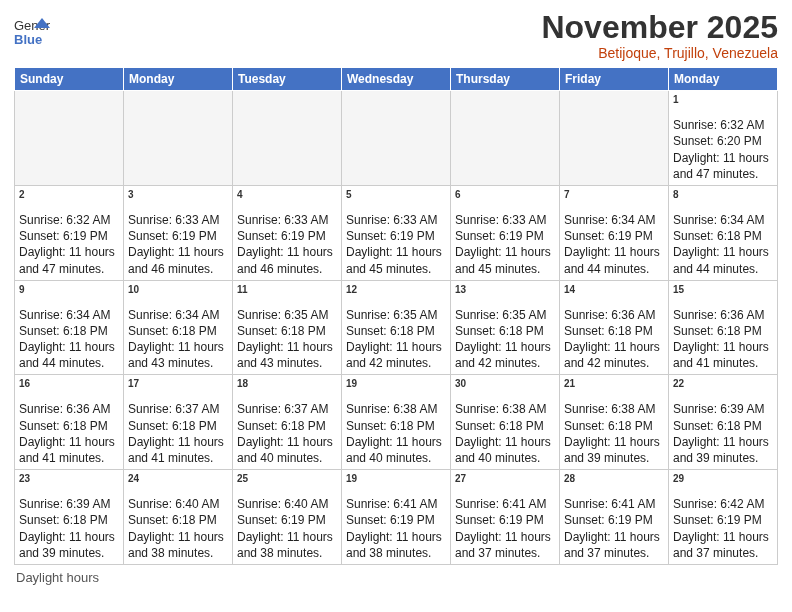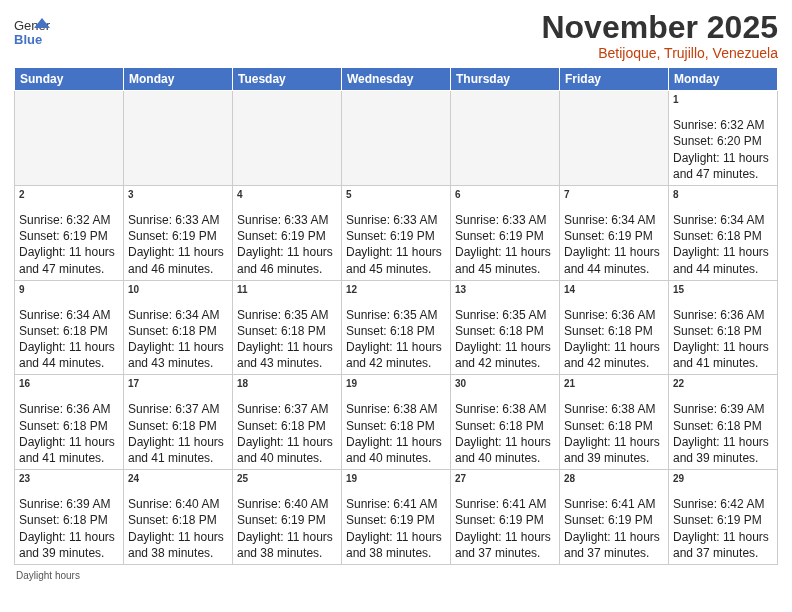--- a/index.html
+++ b/index.html
@@ -81,21 +81,21 @@
       margin-bottom: 2px;
     }
     .day-info {
       font-size: 12px;
       line-height: 1.35;
       color: #222;
       margin-top: 12px;
     }
     .footer {
       margin-top: 5px;
-      font-size: 10px;
+      font-size: 13px;
       color: #555;
       text-align: left;
       padding-left: 2px;
     }
   </style>
 </head>
 <body>
 
 <div class="container">
   <div class="header">

